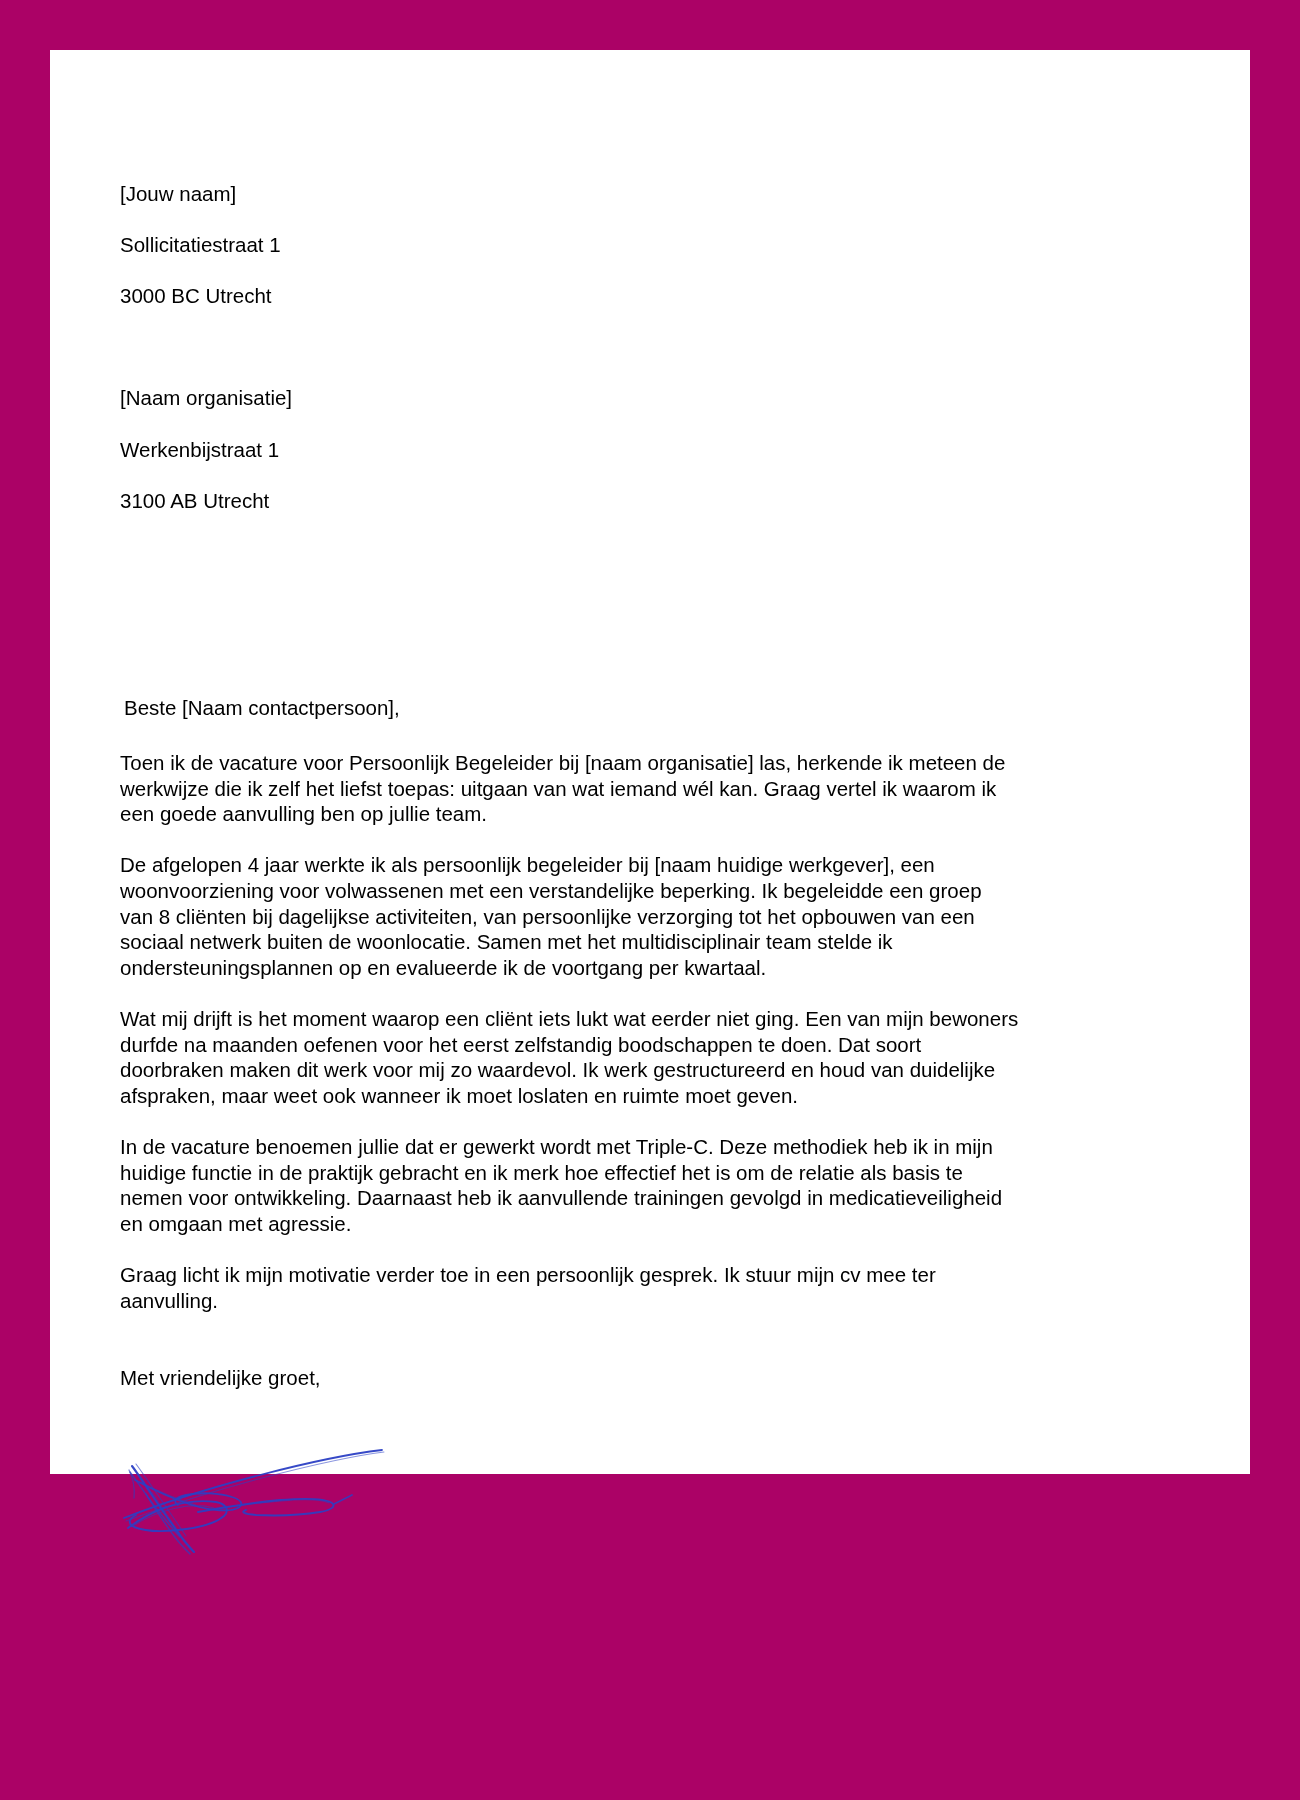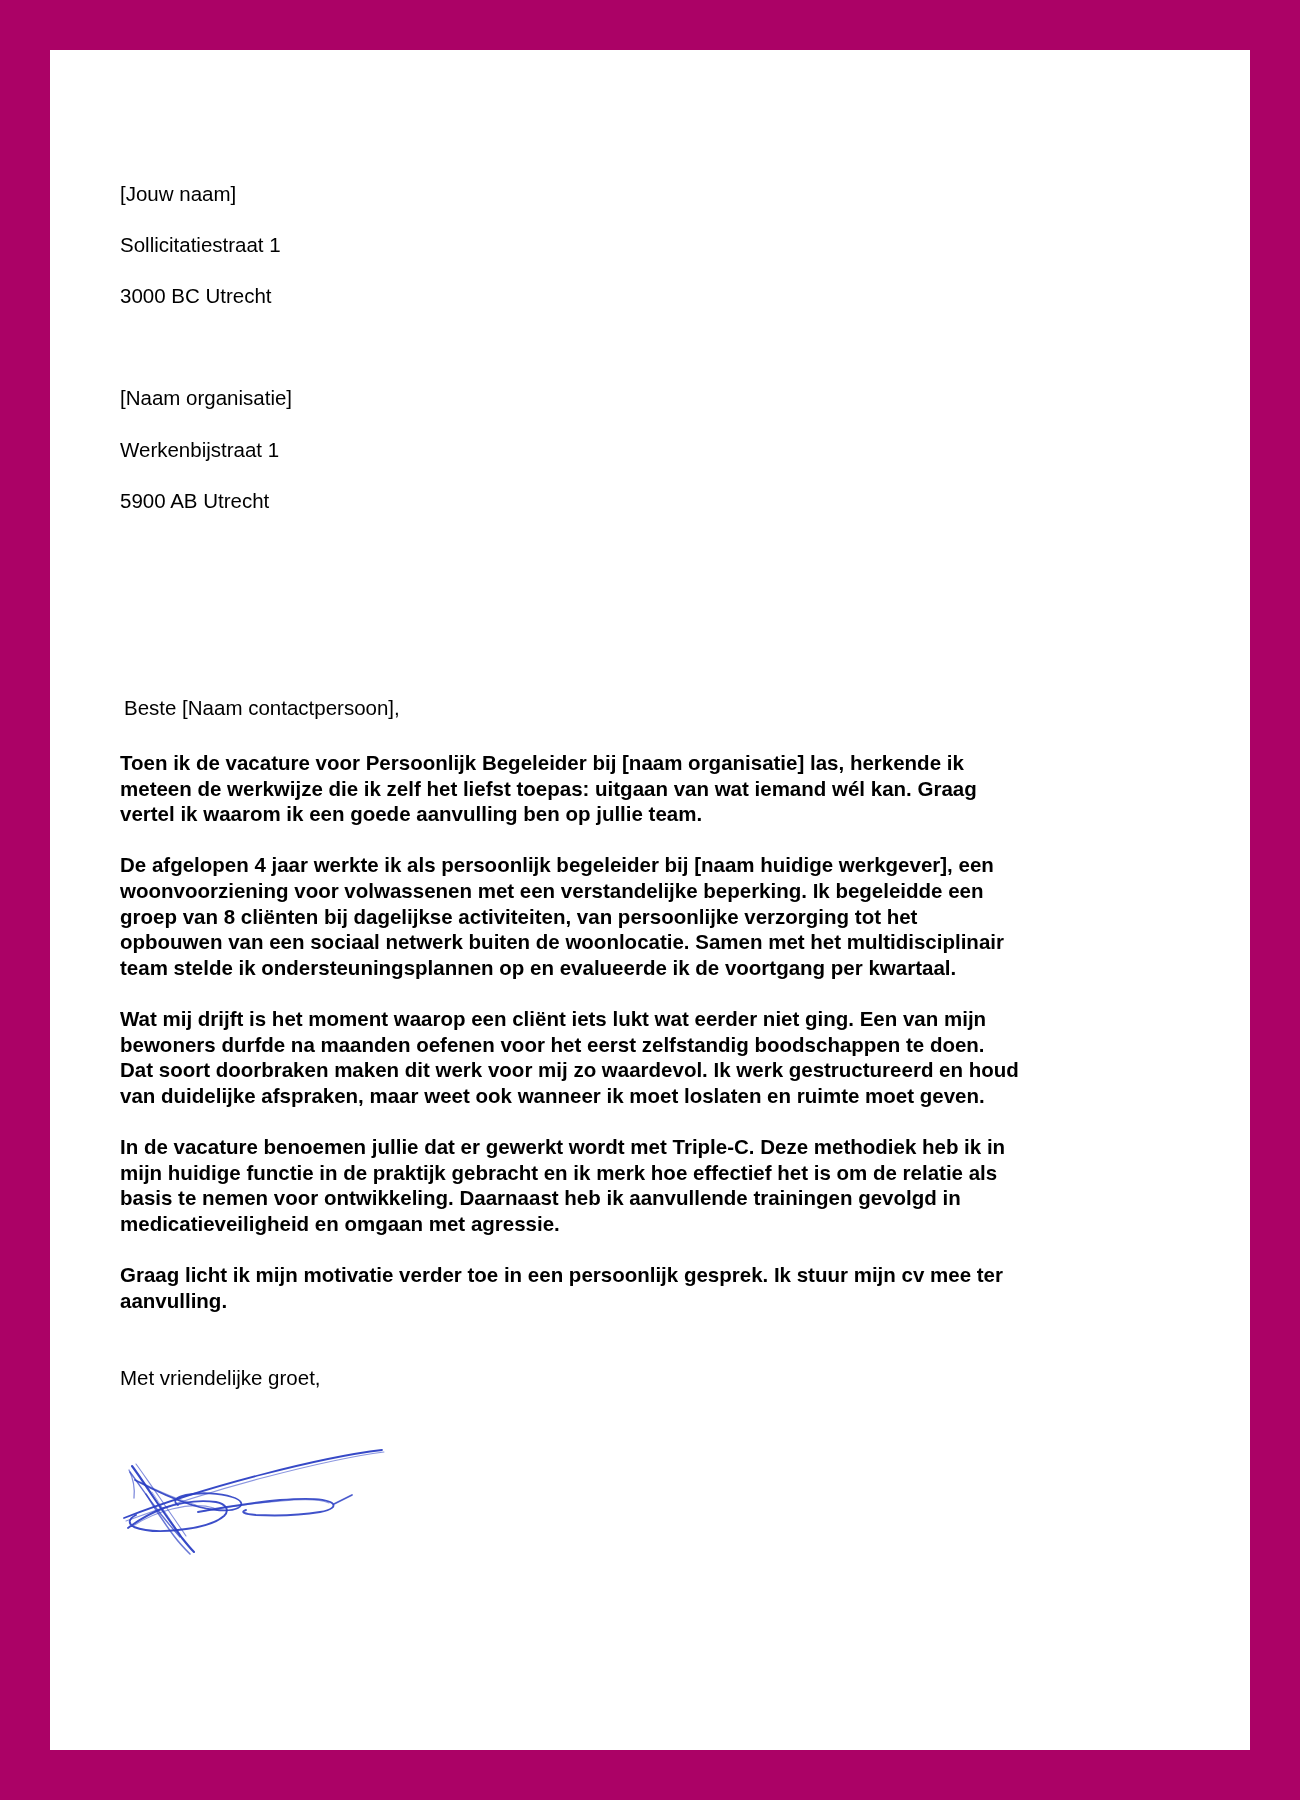--- a/index.html
+++ b/index.html
@@ -18,21 +18,21 @@
     left: 0; top: 0;
     width: 1300px;
     height: 1800px;
     background: #ab0266;
   }
   .page-sheet {
     position: absolute;
     left: 50px;
     top: 50px;
     width: 1200px;
-    height: 1700px;
+    height: 1424px;
     background: #ffffff;
     box-sizing: border-box;
   }
   .letter-body {
     position: absolute;
     left: 70px;
     top: 105px;
     width: 900px;
     font-size: 20.5px;
     line-height: 25.6px;
@@ -48,21 +48,20 @@
     white-space: nowrap;
   }
   .gap-small { height: 25.6px; }
   .gap-date  { height: 78px; }
   .gap-greet { height: 74px; }
   .gap-para  { height: 25.6px; }
   .gap-sign  { height: 52px; }
   .para {
     margin: 0;
     text-align: left;
-    font-weight: bold;
   }
   .date-line { margin: 0; }
   .greeting { margin: 4px; }
   .closing { margin: 0; }
   .sig-name-block { margin: 0; }
   .signature-wrap {
     position: relative;
     margin-top: 26px;
     width: 420px;
     height: 150px;
@@ -82,21 +81,21 @@
         <span class="addr-line">[Jouw naam]</span>
         <span class="addr-line">Sollicitatiestraat 1</span>
         <span class="addr-line">3000 BC Utrecht</span>
       </div>
 
       <div class="gap-small"></div>
 
       <div class="addr-block">
         <span class="addr-line">[Naam organisatie]</span>
         <span class="addr-line">Werkenbijstraat 1</span>
-        <span class="addr-line">5900 AB Utrecht</span>
+        <span class="addr-line">3100 AB Utrecht</span>
       </div>
 
       <div class="gap-date"></div>
 
 
       <div class="gap-greet"></div>
 
       <p class="greeting">Beste [Naam contactpersoon],</p>
 
       <div class="gap-para"></div>

